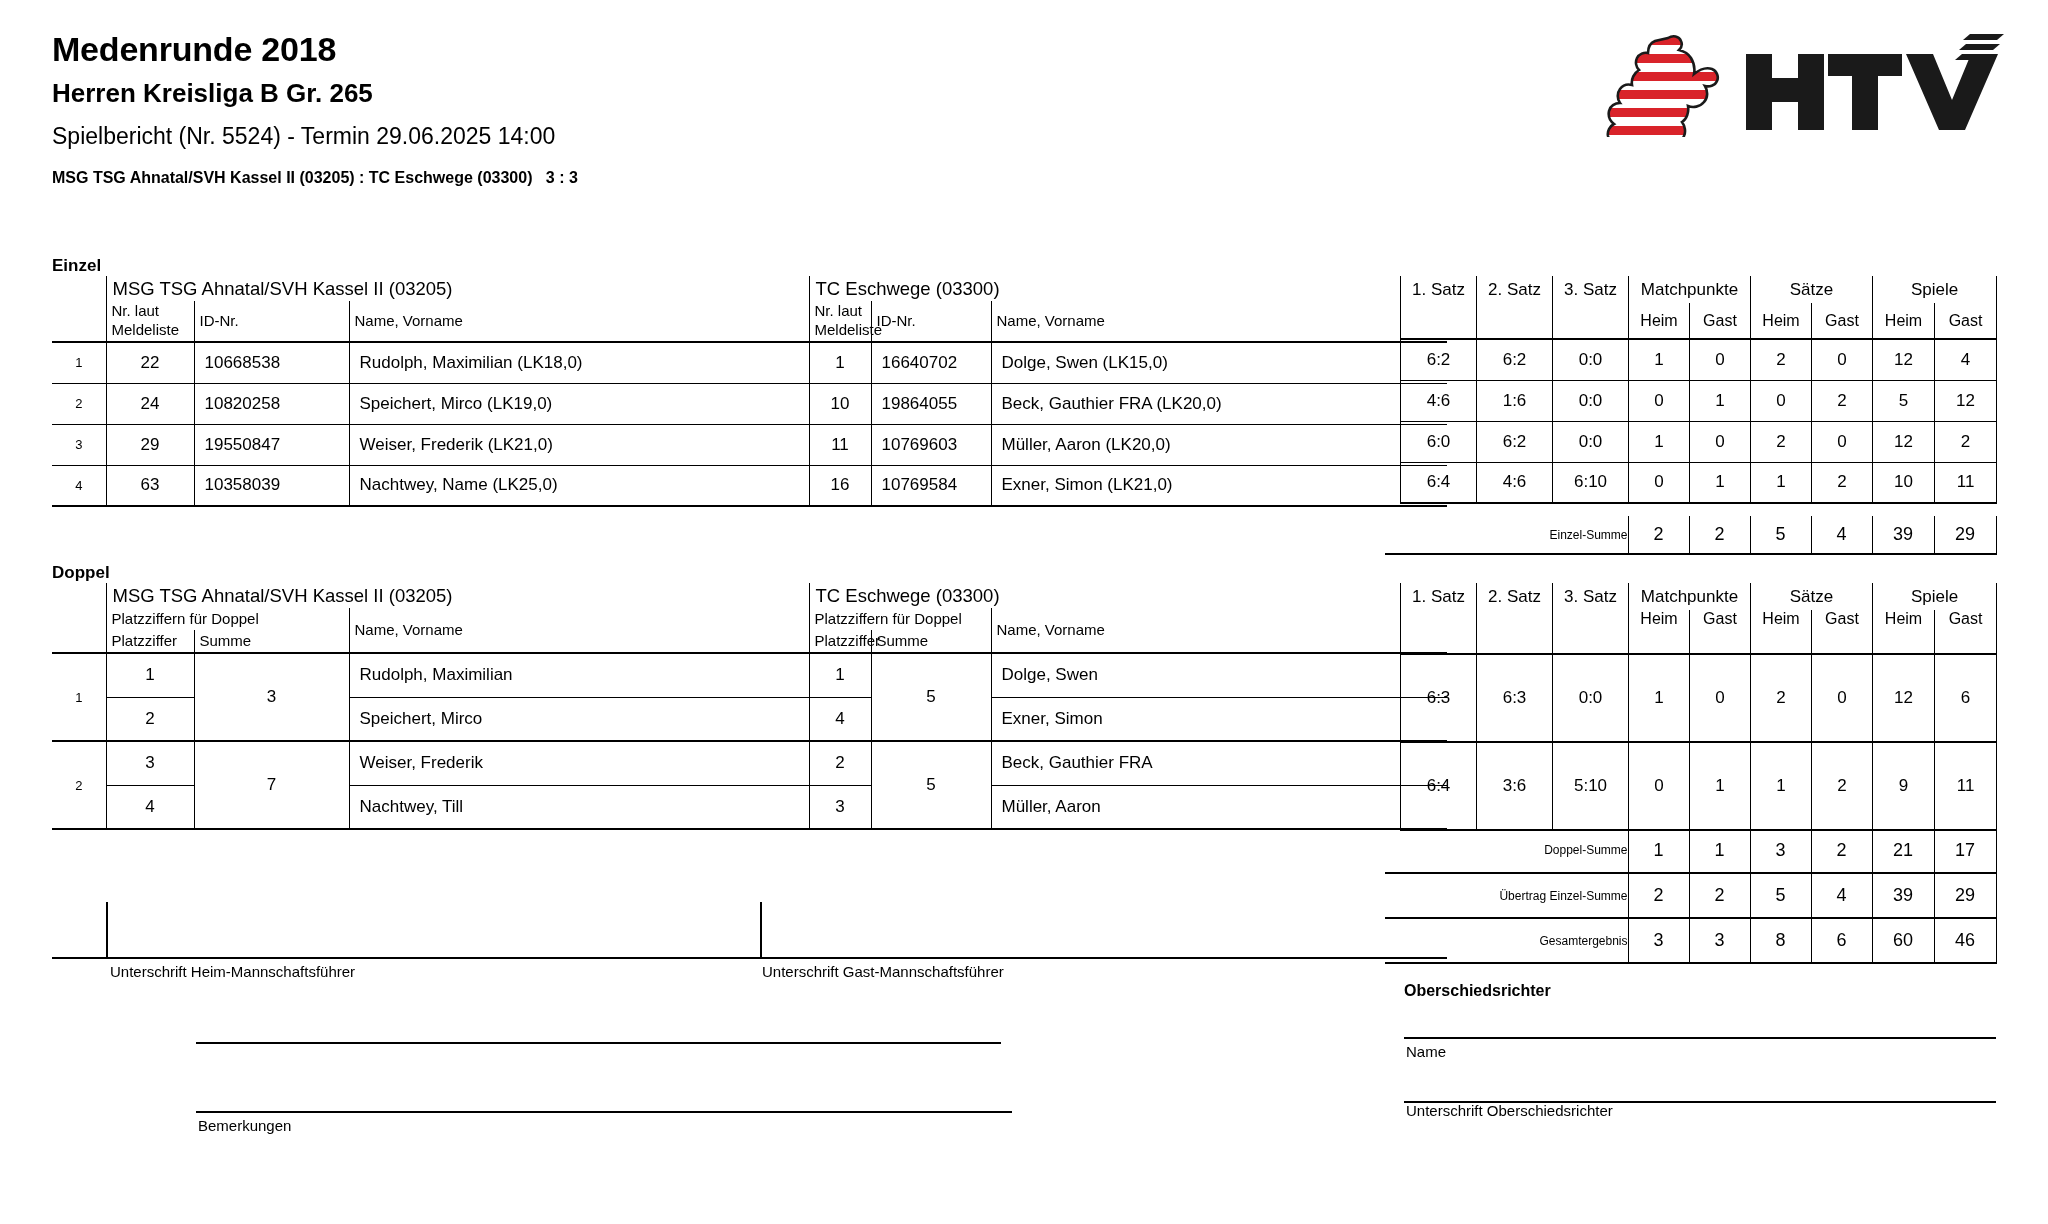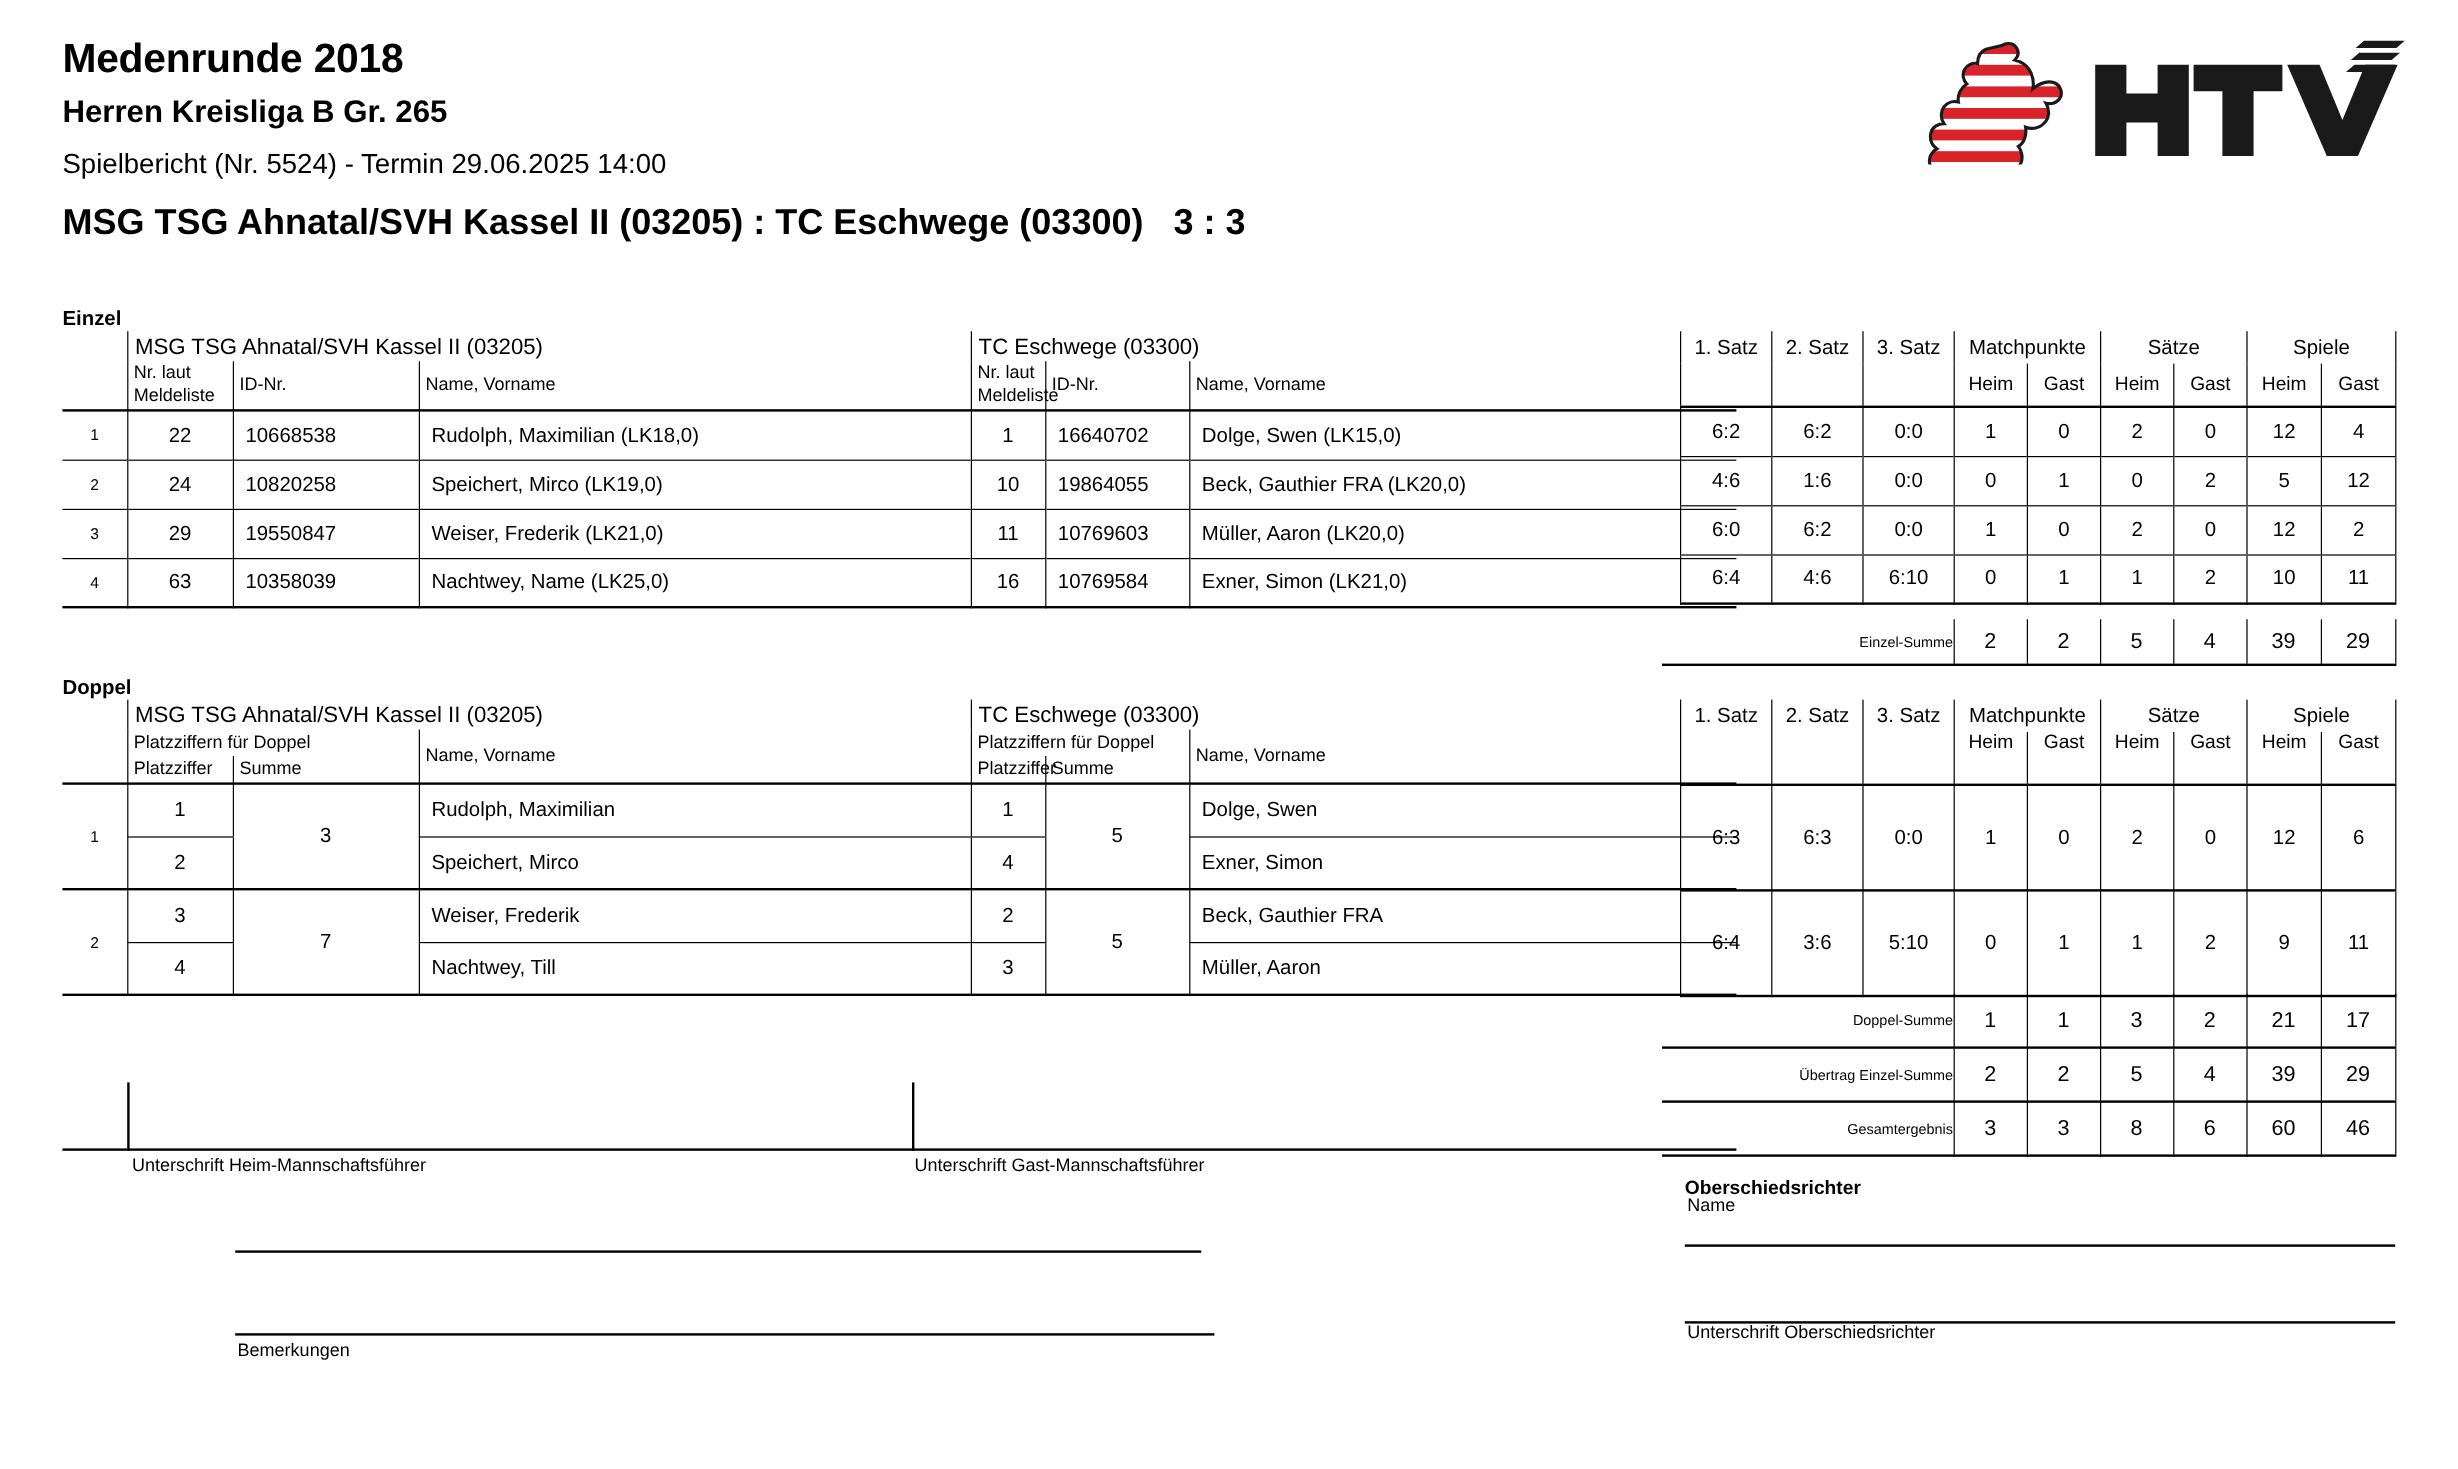--- a/index.html
+++ b/index.html
@@ -39,21 +39,21 @@
     line-height: 1.15;
     margin: 0 0 14px 0;
   }
   .title-report {
     font-size: 23px;
     font-weight: normal;
     line-height: 1.15;
     margin: 0 0 20px 0;
   }
   .title-match {
-    font-size: 30px;
+    font-size: 16px;
     font-weight: bold;
     line-height: 1.15;
     margin: 0;
     white-space: pre;
   }
 
   
   .logo {
     position: absolute;
     right: 42px;
@@ -577,17 +577,17 @@
   <div class="sig-line" style="left:52px; top:957px; width:1395px;"></div>
   <div class="sig-cap" style="left:110px; top:963px;">Unterschrift Heim-Mannschaftsführer</div>
   <div class="sig-cap" style="left:762px; top:963px;">Unterschrift Gast-Mannschaftsführer</div>
 
   <div class="sig-line" style="left:196px; top:1042px; width:805px;"></div>
   <div class="sig-line" style="left:196px; top:1111px; width:816px;"></div>
   <div class="sig-cap" style="left:198px; top:1117px;">Bemerkungen</div>
 
   <div class="oberschiri-title" style="left:1404px; top:982px;">Oberschiedsrichter</div>
   <div class="sig-line" style="left:1404px; top:1037px; width:592px;"></div>
-  <div class="sig-cap" style="left:1406px; top:996px;">Name</div>
+  <div class="sig-cap" style="left:1406px; top:1043px;">Name</div>
   <div class="sig-line" style="left:1404px; top:1101px; width:592px;"></div>
   <div class="sig-cap" style="left:1406px; top:1102px;">Unterschrift Oberschiedsrichter</div>
 
 </div>
 
 </body></html>

